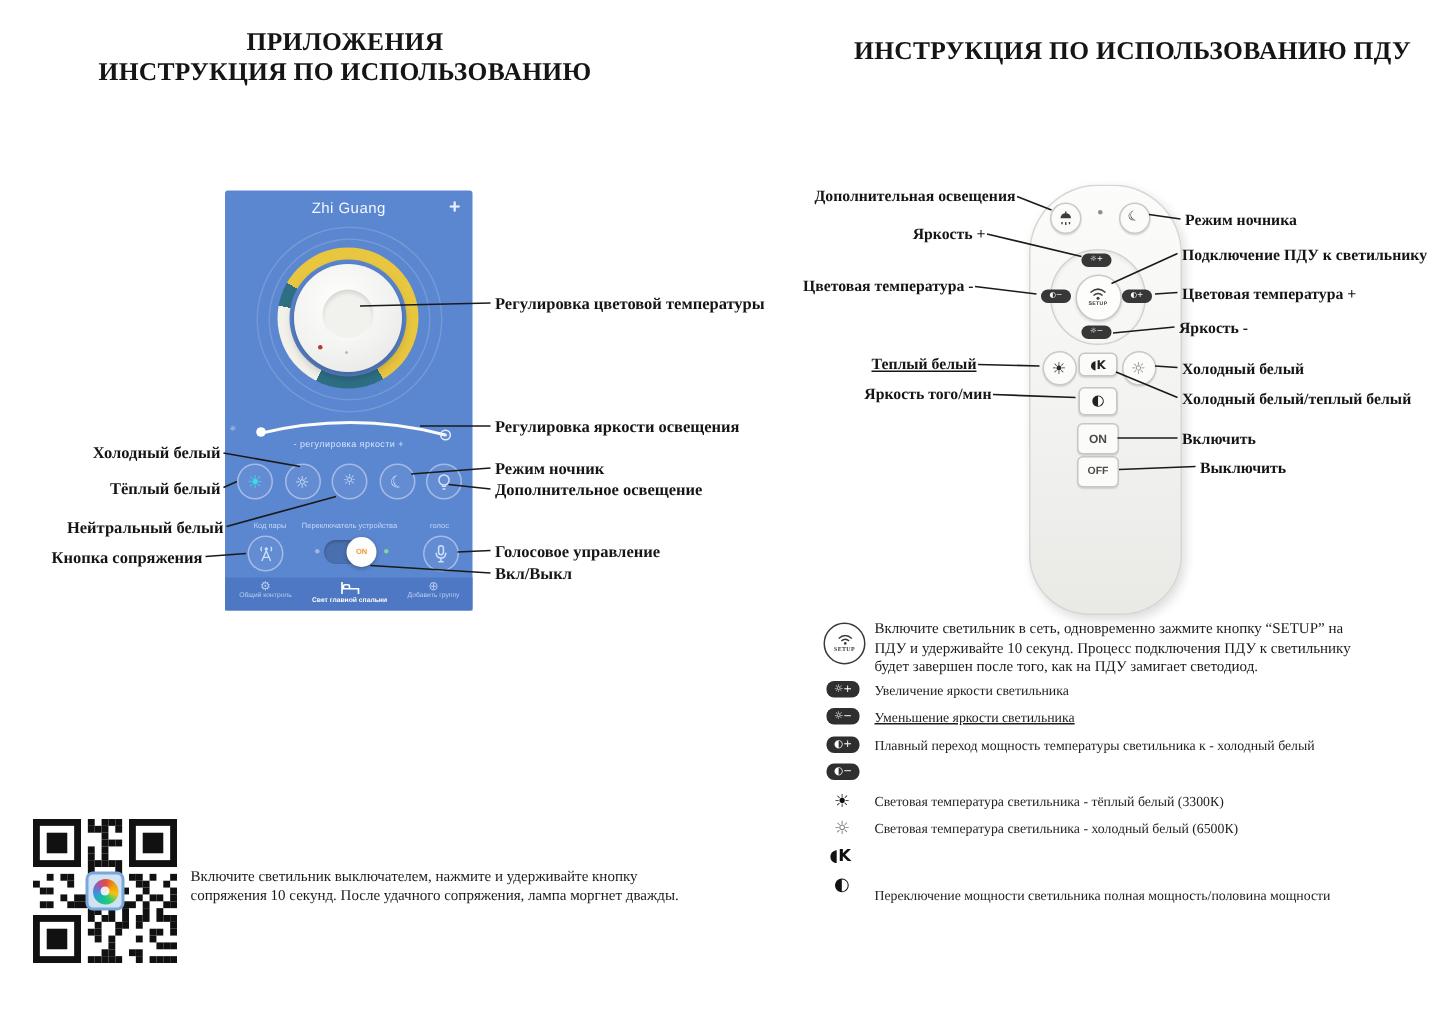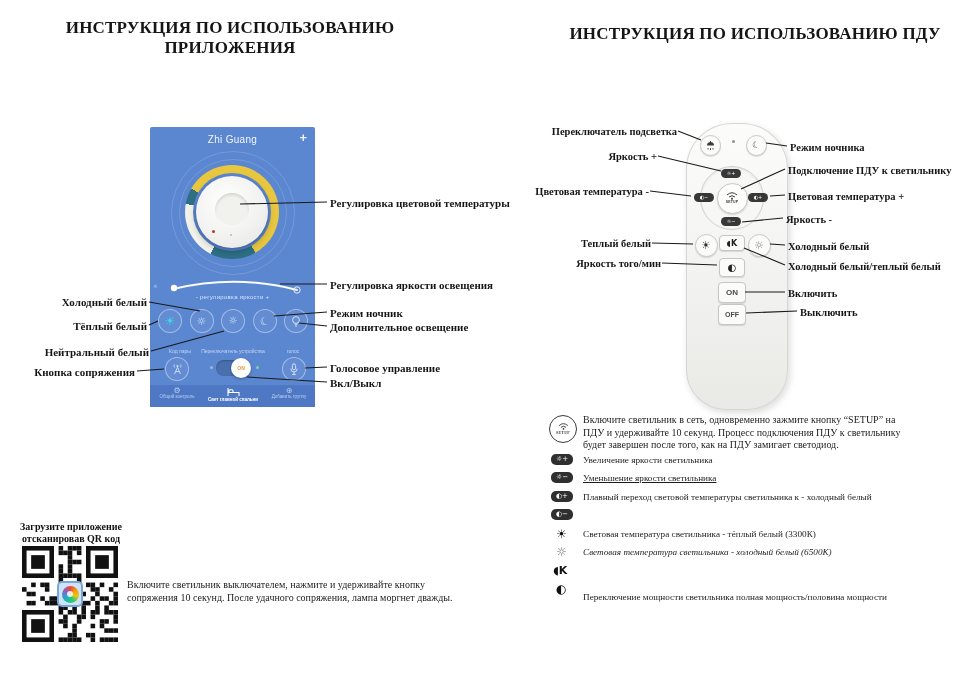--- a/index.html
+++ b/index.html
@@ -64,22 +64,22 @@
   .qr-caption{font-size:10px;font-weight:bold;text-align:center;line-height:11.5px;}
   #overlay{position:absolute;left:0;top:0;pointer-events:none;}
   .dj{font-family:"DejaVu Sans",sans-serif;}
 </style>
 </head>
 <body>
 
 <div id="screen">
 
   <div class="abs title" style="left:40px;top:18px;width:380px;">
+    <div>ПРИЛОЖЕНИЯ</div>
     <div>ИНСТРУКЦИЯ ПО ИСПОЛЬЗОВАНИЮ</div>
-    <div>ПРИЛОЖЕНИЯ</div>
   </div>
 
   <div class="abs" id="phone">
     <div class="abs ph-header-title">Zhi Guang</div>
     <div class="abs ph-plus">+</div>
 
     <div class="abs faint-circle" style="left:21px;top:24px;width:122px;height:122px;"></div>
     <div class="abs faint-circle" style="left:29px;top:32px;width:106px;height:106px;"></div>
     <div class="abs" id="ring"></div>
     <div class="abs" id="ring-hole"></div>
@@ -162,24 +162,20 @@
   <div class="abs callout" style="right:821px;top:346px;">Нейтральный белый</div>
   <div class="abs callout" style="right:835px;top:366px;">Кнопка сопряжения</div>
 
   <div class="abs callout" style="left:330px;top:197px;">Регулировка цветовой температуры</div>
   <div class="abs callout" style="left:330px;top:279px;">Регулировка яркости освещения</div>
   <div class="abs callout" style="left:330px;top:307px;">Режим ночник</div>
   <div class="abs callout" style="left:330px;top:321px;">Дополнительное освещение</div>
   <div class="abs callout" style="left:330px;top:362px;">Голосовое управление</div>
   <div class="abs callout" style="left:330px;top:377px;">Вкл/Выкл</div>
 
-  <div class="abs qr-caption" style="left:10px;top:521px;width:122px;">
-    <div>Загрузите приложение</div>
-    <div>отсканировав QR код</div>
-  </div>
   <div class="abs" id="qr" style="left:22px;top:546px;width:96px;height:96px;background:#fff;"><svg width="96" height="96" xmlns="http://www.w3.org/2000/svg">
         <rect x="36.57142857142857" y="0" width="4.571428571428571" height="4.571428571428571" fill="#111"></rect>
         <rect x="45.71428571428571" y="0" width="4.571428571428571" height="4.571428571428571" fill="#111"></rect>
         <rect x="50.285714285714285" y="0" width="4.571428571428571" height="4.571428571428571" fill="#111"></rect>
         <rect x="54.857142857142854" y="0" width="4.571428571428571" height="4.571428571428571" fill="#111"></rect>
         <rect x="36.57142857142857" y="4.571428571428571" width="4.571428571428571" height="4.571428571428571" fill="#111"></rect>
         <rect x="41.14285714285714" y="4.571428571428571" width="4.571428571428571" height="4.571428571428571" fill="#111"></rect>
         <rect x="45.71428571428571" y="4.571428571428571" width="4.571428571428571" height="4.571428571428571" fill="#111"></rect>
         <rect x="54.857142857142854" y="4.571428571428571" width="4.571428571428571" height="4.571428571428571" fill="#111"></rect>
         <rect x="45.71428571428571" y="9.142857142857142" width="4.571428571428571" height="4.571428571428571" fill="#111"></rect>
@@ -364,24 +360,24 @@
       <span class="dj" style="font-size:10px;color:#222;">◐</span>
     </div>
     <div class="abs r-rect" style="left:32px;top:159px;width:26px;height:19px;font-size:8px;">
       <span>ON</span>
     </div>
     <div class="abs r-rect" style="left:32px;top:181px;width:26px;height:19px;font-size:7px;">
       <span>OFF</span>
     </div>
   </div>
 
-  <div class="abs callout sm" style="right:293px;top:126px;">Переключатель подсветка</div>
+  <div class="abs callout sm" style="right:293px;top:126px;">Дополнительная освещения</div>
   <div class="abs callout sm" style="right:313px;top:151px;">Яркость +</div>
   <div class="abs callout sm" style="right:321px;top:186px;">Цветовая температура -</div>
-  <div class="abs callout sm" style="right:319px;top:238px;">Теплый белый</div>
+  <div class="abs callout sm" style="right:319px;top:238px;text-decoration:underline;">Теплый белый</div>
   <div class="abs callout sm" style="right:309px;top:258px;">Яркость того/мин</div>
 
   <div class="abs callout sm" style="left:790px;top:142px;">Режим ночника</div>
   <div class="abs callout sm" style="left:788px;top:165px;">Подключение ПДУ к светильнику</div>
   <div class="abs callout sm" style="left:788px;top:191px;">Цветовая температура +</div>
   <div class="abs callout sm" style="left:786px;top:214px;">Яркость -</div>
   <div class="abs callout sm" style="left:788px;top:241px;">Холодный белый</div>
   <div class="abs callout sm" style="left:788px;top:261px;">Холодный белый/теплый белый</div>
   <div class="abs callout sm" style="left:788px;top:288px;">Включить</div>
   <div class="abs callout sm" style="left:800px;top:307px;">Выключить</div>
@@ -402,31 +398,31 @@
   <div class="abs legend-text" style="left:583px;top:455px;">Увеличение яркости светильника</div>
 
   <div class="abs legend-pill" style="left:551px;top:472px;">
       <span>☼−</span>
     </div>
   <div class="abs legend-text" style="left:583px;top:473px;text-decoration:underline;">Уменьшение яркости светильника</div>
 
   <div class="abs legend-pill" style="left:551px;top:491px;">
       <span>◐+</span>
     </div>
-  <div class="abs legend-text" style="left:583px;top:492px;">Плавный переход световой температуры светильника к - холодный белый</div>
+  <div class="abs legend-text" style="left:583px;top:492px;">Плавный переход мощность температуры светильника к - холодный белый</div>
 
   <div class="abs legend-pill" style="left:551px;top:509px;">
       <span>◐−</span>
     </div>
 
   <div class="abs legend-glyph" style="left:556px;top:528px;">☀</div>
   <div class="abs legend-text" style="left:583px;top:529px;">Световая температура светильника - тёплый белый (3300К)</div>
 
   <div class="abs legend-glyph" style="left:556px;top:546px;color:#6f6f6b;">☼</div>
-  <div class="abs legend-text" style="left:583px;top:547px;font-style:italic;">Световая температура светильника - холодный белый (6500К)</div>
+  <div class="abs legend-text" style="left:583px;top:547px;">Световая температура светильника - холодный белый (6500К)</div>
 
   <div class="abs legend-glyph" style="left:553px;top:565px;font-size:11px;font-weight:bold;">◖K</div>
 
   <div class="abs legend-glyph" style="left:556px;top:583px;">◐</div>
   <div class="abs legend-text" style="left:583px;top:592px;font-family:Liberation Serif, serif;">Переключение мощности светильника полная мощность/половина мощности</div>
 
   <svg id="overlay" width="970" height="678" viewBox="0 0 970 678">
     <g stroke="#1a1a1a" stroke-width="1.1">
 
       <line x1="149" y1="302" x2="200" y2="311"></line>

